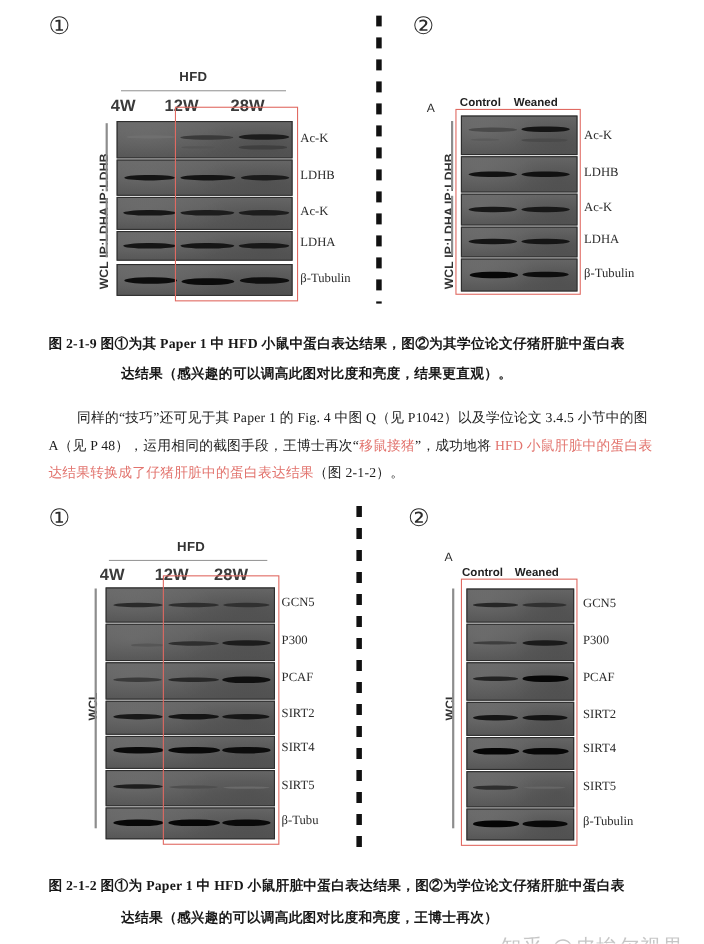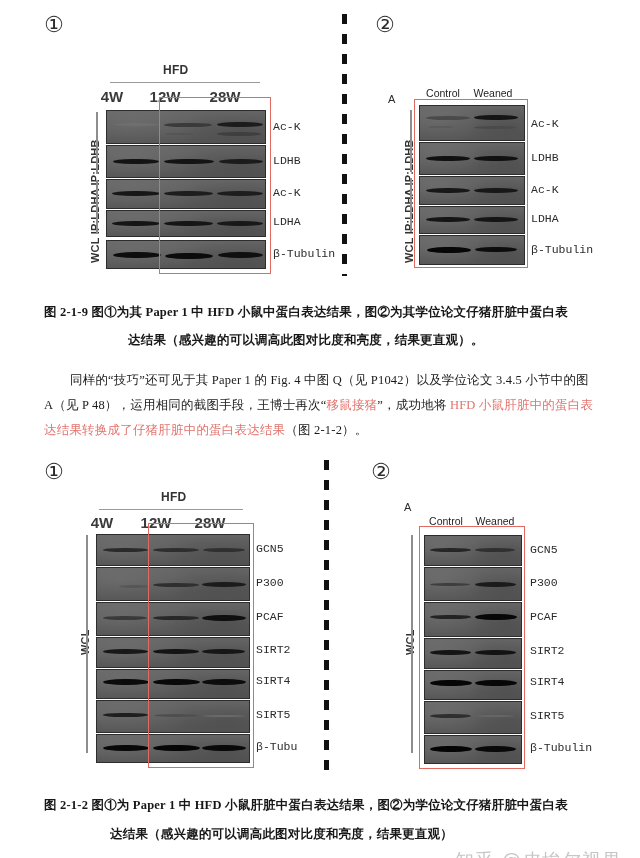--- a/index.html
+++ b/index.html
@@ -55,23 +55,22 @@
     font-family: "Liberation Sans", sans-serif;
     font-size: 15px;
     font-weight: 700;
     color: #3a3a3a;
     text-align: center;
   }
   .col-label {
     position: absolute;
     font-family: "Liberation Sans", sans-serif;
     font-size: 10.5px;
-    font-weight: 400;
+    font-weight: 700;
     color: #1f1f1f;
-    text-align: center;
   }
   .panel-letter {
     position: absolute;
     font-family: "Liberation Sans", sans-serif;
     font-size: 11px;
     font-weight: 400;
     color: #2a2a2a;
   }
 
   
@@ -110,21 +109,21 @@
   }
   .band {
     position: absolute;
     border-radius: 50%/60%;
     filter: blur(0.6px);
   }
 
   
   .row-label {
     position: absolute;
-    font-family: Liberation Mono, monospace;
+    font-family: Liberation Serif, serif;
     font-size: 11.5px;
     color: #2b2b2b;
     white-space: nowrap;
   }
 
   
   .redbox {
     position: absolute;
     border: 1.6px solid #e06a62;
     box-sizing: border-box;
@@ -264,21 +263,21 @@
   <div class="redbox" style="left:414px;top:99px;width:114px;height:169px;"></div>
 
   <div class="row-label" style="left:531px;top:117px;">Ac-K</div>
   <div class="row-label" style="left:531px;top:151px;">LDHB</div>
   <div class="row-label" style="left:531px;top:183px;">Ac-K</div>
   <div class="row-label" style="left:531px;top:212px;">LDHA</div>
   <div class="row-label" style="left:531px;top:243px;">β-Tubulin</div>
 </div>
 
 <div class="caption" style="left:44px;top:303px;width:560px;">图 2-1-9  图①为其 Paper 1 中 HFD 小鼠中蛋白表达结果，图②为其学位论文仔猪肝脏中蛋白表</div>
-<div class="caption" style="left:128px;top:331px;width:500px;">达结果（感兴趣的可以调高此图对比度和亮度，结果更直观）。</div>
+<div class="caption" style="left:110px;top:331px;width:500px;">达结果（感兴趣的可以调高此图对比度和亮度，结果更直观）。</div>
 
 <div class="para" style="left:44px;top:368px;width:556px;">
   <span class="indent"></span><span>同样的“技巧”还可见于其 Paper 1 的 Fig. 4 中图 Q（见 P1042）以及学位论文 3.4.5 小</span><span>节中的图 A（见 P 48），运用相同的截图手段，王博士再次“</span><span class="hl">移鼠接猪</span><span>”，成功地将 </span><span class="hl">HFD 小</span><span class="hl">鼠肝脏中的蛋白表达结果转换成了仔猪肝脏中的蛋白表达结果</span><span>（图 2-1-2）。</span>
 </div>
 
 <div class="figblock" style="left:0;top:455px;width:640px;height:330px;">
 
   <div class="vdash" style="left:324px;top:5px;height:320px;"></div>
 
   <div class="circnum" style="left:44px;top:6px;">①</div>
@@ -395,15 +394,15 @@
   <div class="row-label" style="left:530px;top:88px;">GCN5</div>
   <div class="row-label" style="left:530px;top:121px;">P300</div>
   <div class="row-label" style="left:530px;top:155px;">PCAF</div>
   <div class="row-label" style="left:530px;top:189px;">SIRT2</div>
   <div class="row-label" style="left:530px;top:220px;">SIRT4</div>
   <div class="row-label" style="left:530px;top:254px;">SIRT5</div>
   <div class="row-label" style="left:530px;top:286px;">β-Tubulin</div>
 </div>
 
 <div class="caption" style="left:44px;top:796px;width:570px;">图 2-1-2  图①为 Paper 1 中 HFD 小鼠肝脏中蛋白表达结果，图②为学位论文仔猪肝脏中蛋白表</div>
-<div class="caption" style="left:110px;top:825px;width:500px;">达结果（感兴趣的可以调高此图对比度和亮度，结果更直观）</div>
+<div class="caption" style="left:110px;top:825px;width:500px;">达结果（感兴趣的可以调高此图对比度和亮度，王博士再次）</div>
 
 <div class="watermark" style="left:455px;top:824px;">知乎 @皮埃尔视界</div>
 
 </body></html>

